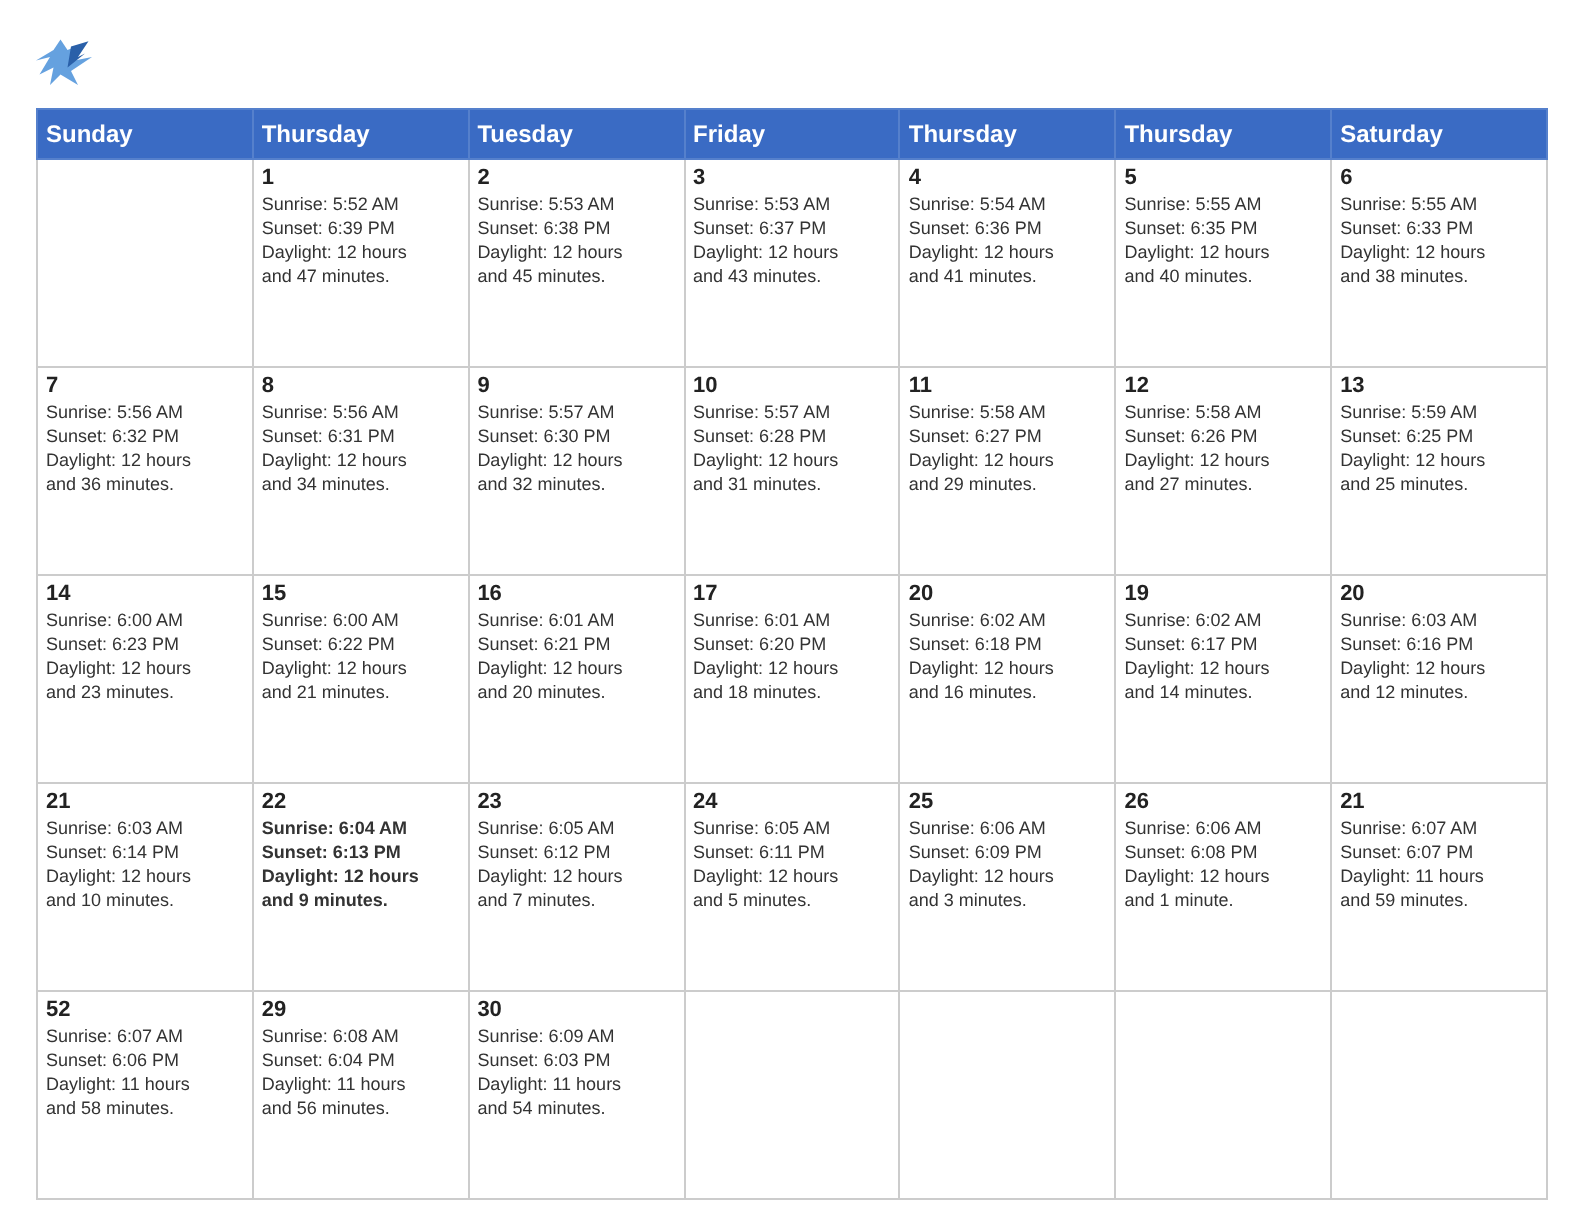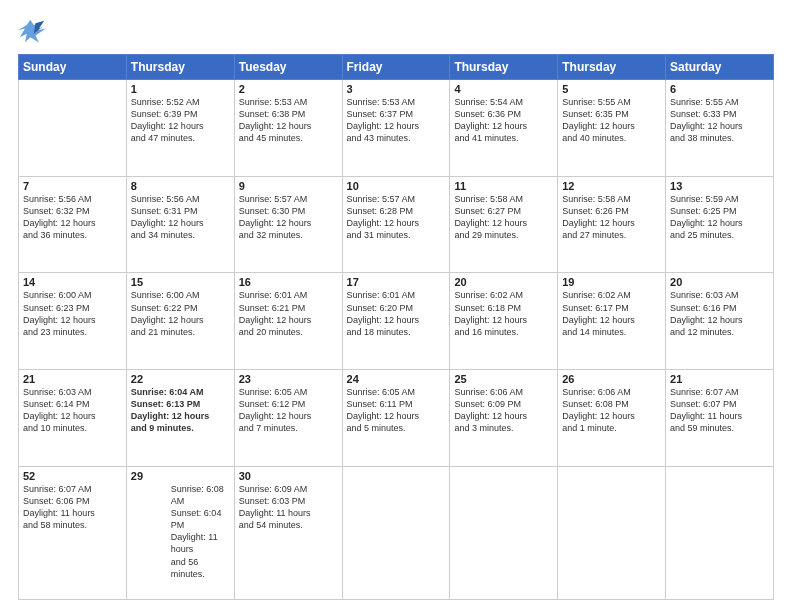--- a/index.html
+++ b/index.html
@@ -333,21 +333,21 @@
         <tr>
           <td>
             <span class="day-num">52</span>
             <div class="day-info" style="white-space: pre-line;">Sunrise: 6:07 AM
 Sunset: 6:06 PM
 Daylight: 11 hours
 and 58 minutes.</div>
           </td>
           <td>
             <span class="day-num">29</span>
-            <div class="day-info" style="white-space: pre-line; margin-left: 40px;">Sunrise: 6:08 AM
+            <div class="day-info" style="white-space: pre-line;">Sunrise: 6:08 AM
 Sunset: 6:04 PM
 Daylight: 11 hours
 and 56 minutes.</div>
           </td>
           <td>
             <span class="day-num">30</span>
             <div class="day-info" style="white-space: pre-line;">Sunrise: 6:09 AM
 Sunset: 6:03 PM
 Daylight: 11 hours
 and 54 minutes.</div>

